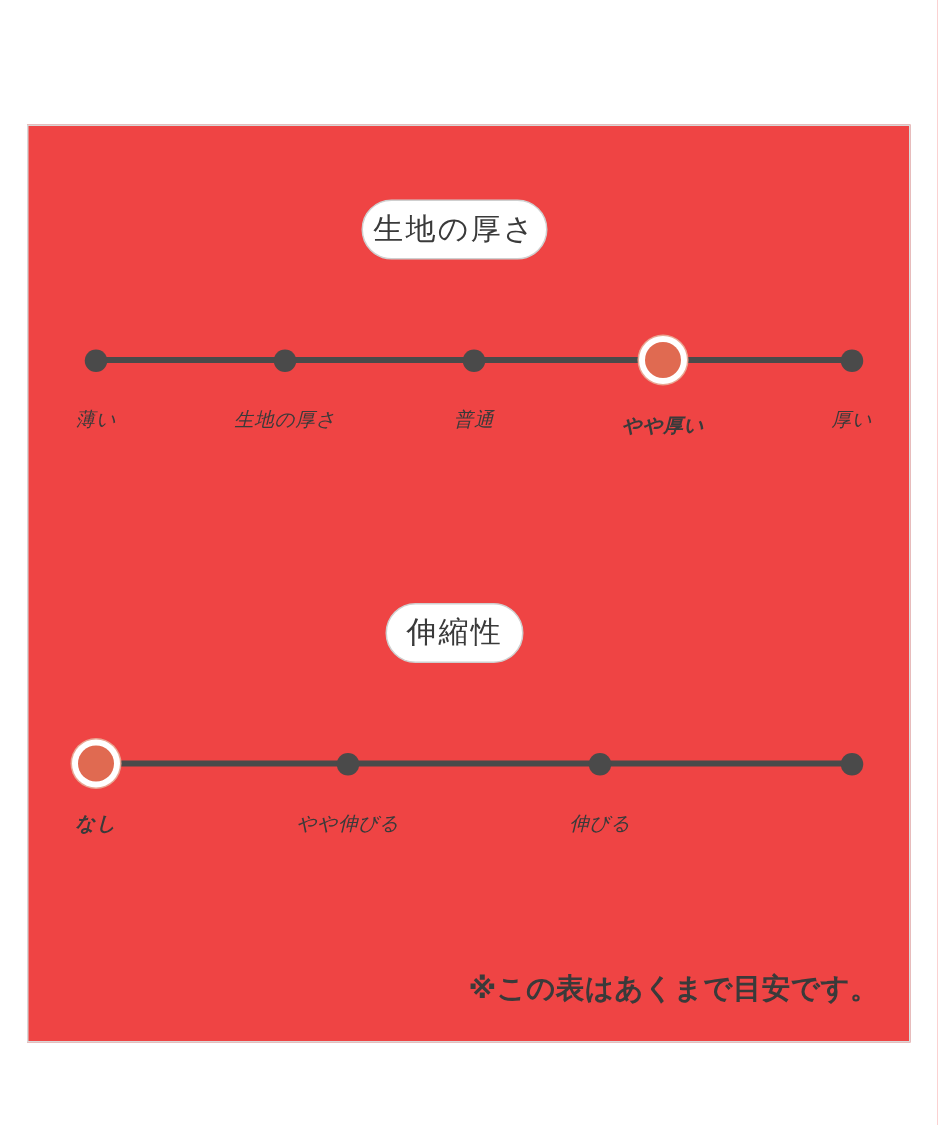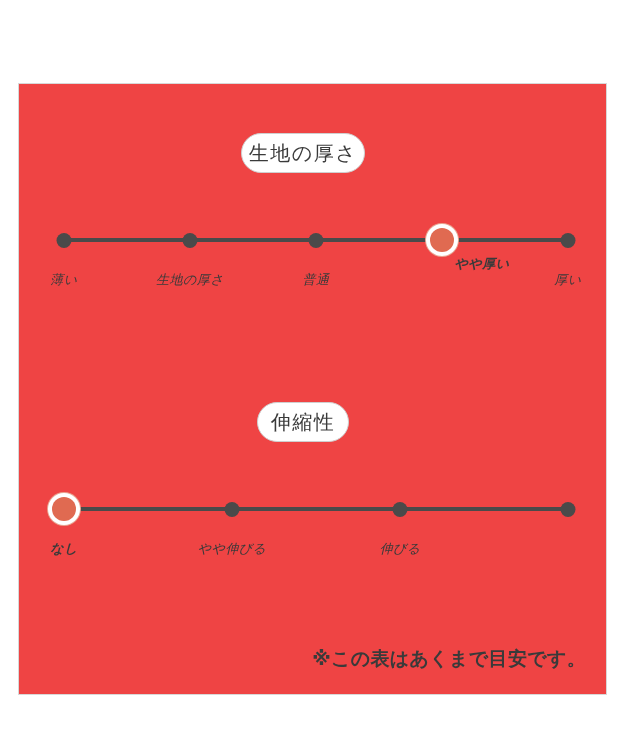--- a/index.html
+++ b/index.html
@@ -116,21 +116,21 @@
 
       <div class="dot" style="left:45px;"></div>
       <div class="dot" style="left:171px;"></div>
       <div class="dot" style="left:297px;"></div>
       <div class="dot active" style="left:423px;"></div>
       <div class="dot" style="left:549px;"></div>
 
       <div class="tick-label" style="left:45px; top:33px;">薄い</div>
       <div class="tick-label" style="left:171px; top:33px;">生地の厚さ</div>
       <div class="tick-label" style="left:297px; top:33px;">普通</div>
-      <div class="tick-label bold" style="left:423px; top:17px;margin-left:40px;">やや厚い</div>
+      <div class="tick-label bold" style="left:423px; top:37px;">やや厚い</div>
       <div class="tick-label" style="left:549px; top:33px;">厚い</div>
     </div>
 
     <div class="pill" style="left:238px; top:318px; width:92px; height:40px;">
       <span class="pill-label">伸縮性</span>
     </div>
 
     <div class="scale" style="left:0px; top:423px; width:589px; height:60px;">
       <div class="axis-line" style="left:45px; width:505px;"></div>
 

